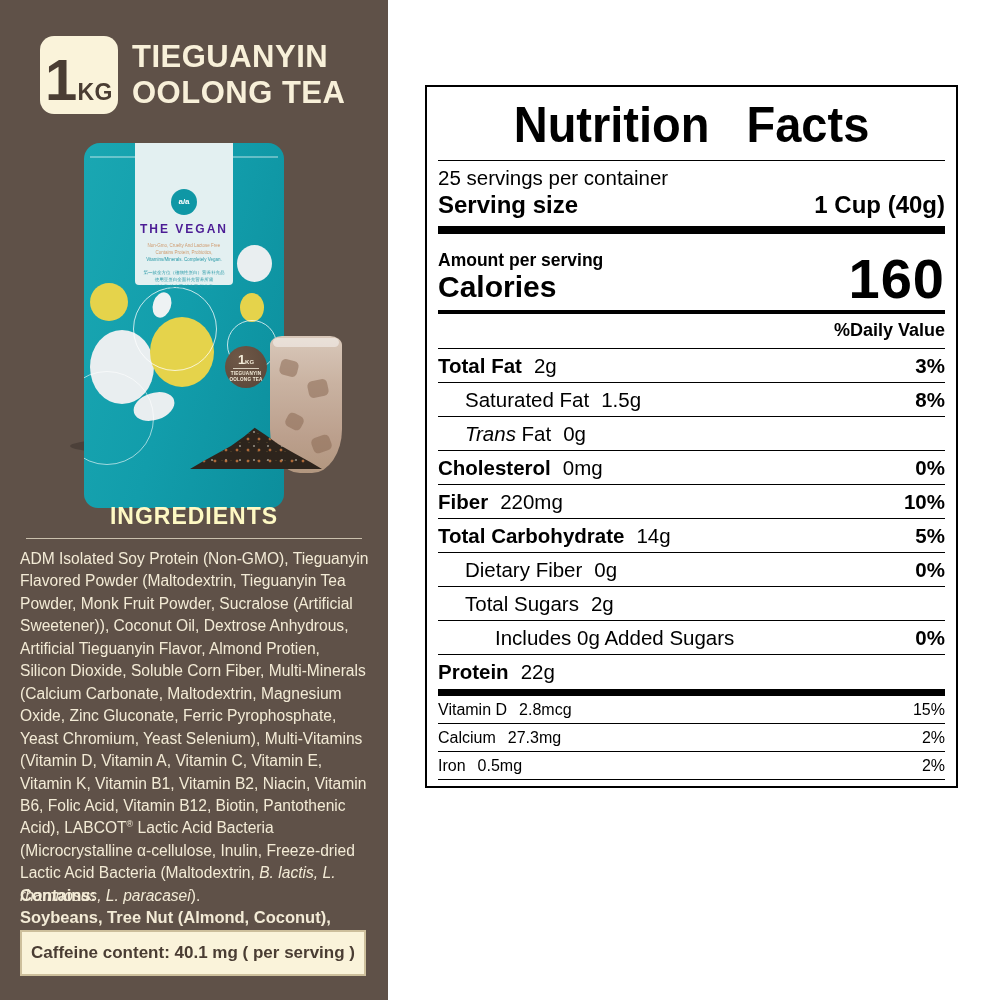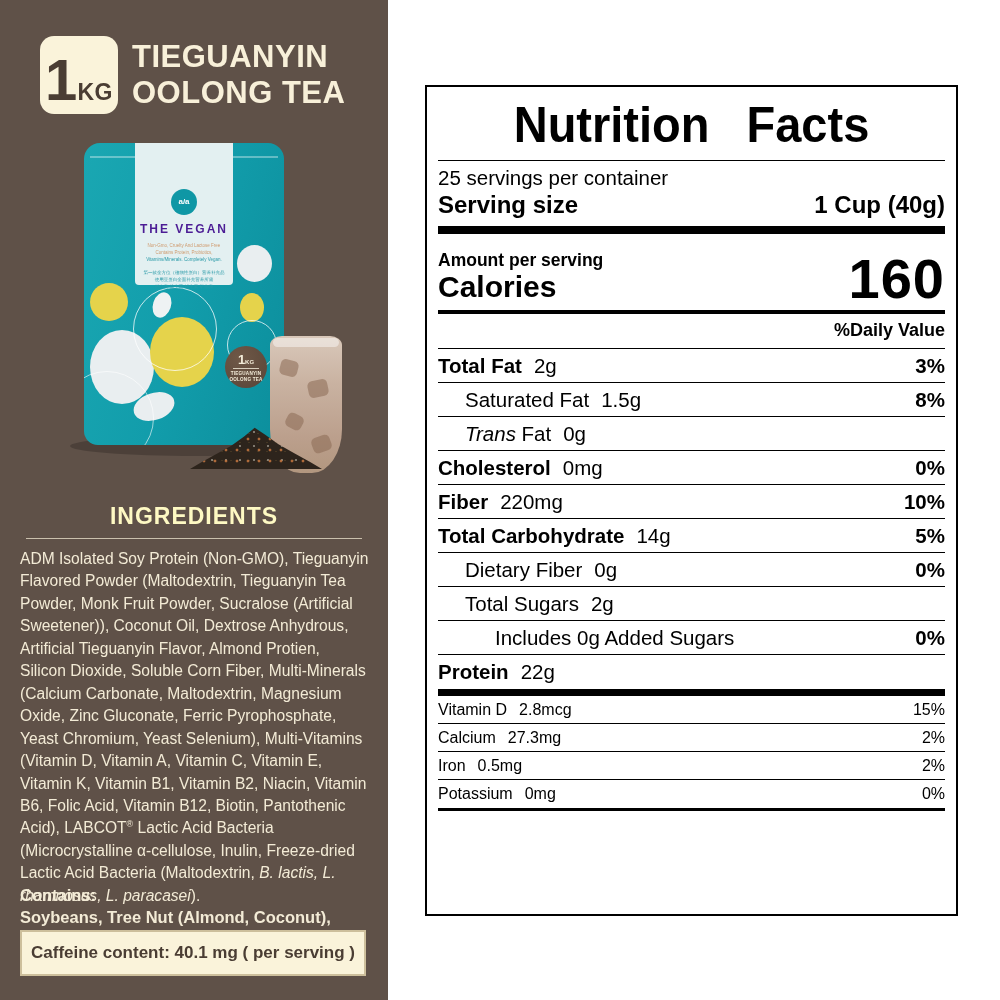--- a/index.html
+++ b/index.html
@@ -15,21 +15,21 @@
     display:flex;align-items:flex-end;justify-content:center;padding-bottom:8px;box-sizing:border-box;
   }
   .kg-num{font-size:58px;font-weight:bold;line-height:0.92;}
   .kg-unit{font-size:23px;font-weight:bold;letter-spacing:0.5px;}
   .lp-title{color:#f8f0d9;font-weight:bold;font-size:31px;line-height:1.16;letter-spacing:0.5px;}
 
   
   .stage{position:absolute;left:0;top:140px;width:388px;height:350px;}
   .pouch-shadow{position:absolute;left:70px;top:296px;width:250px;height:20px;border-radius:50%;
     background:rgba(0,0,0,0.20);}
-  .pouch{position:absolute;left:84px;top:3px;width:200px;height:302px;overflow:hidden;
+  .pouch{position:absolute;left:84px;top:3px;width:200px;height:365px;overflow:hidden;
     border-radius:16px 16px 14px 14px;
     background:linear-gradient(105deg,#1aa7b2 0%,#129dab 50%,#0c8e9c 100%);}
   .pouch-seam{position:absolute;left:6px;right:6px;top:13px;height:2px;background:rgba(255,255,255,0.35);}
   .pouch-label{position:absolute;left:51px;top:0;width:98px;height:142px;background:#e3f0f1;
     border-radius:0 0 4px 4px;text-align:center;}
   .vegan-logo{width:26px;height:26px;border-radius:50%;background:#0f97a5;margin:46px auto 7px;
     color:#ffffff;font-size:8px;line-height:26px;font-weight:bold;}
   .vegan-name{color:#4c1d95;font-weight:bold;font-size:12px;letter-spacing:2px;}
   .vegan-tag{margin-top:7px;font-size:4.5px;line-height:1.55;color:#cf9a6d;}
   .vegan-tag .alt{color:#2a9aa8;}
@@ -77,21 +77,21 @@
     font-size:15.6px;line-height:1.44;}
   .ing-text sup{font-size:9px;}
   .ital{font-style:italic;}
   .contains{position:absolute;left:20px;top:884px;width:360px;color:#f3ebd6;
     font-weight:bold;font-size:16.5px;line-height:1.35;}
   .caffeine{position:absolute;left:20px;top:930px;width:342px;background:#faf3da;
     border:2px solid #cdbf9c;color:#4a3d33;font-weight:bold;font-size:17px;
     text-align:center;padding:11px 0;}
 
   
-  .nf{position:absolute;left:425px;top:85px;width:533px;height:831px;border:2px solid #000;
+  .nf{position:absolute;left:425px;top:85px;width:533px;height:703px;border:2px solid #000;
     background:#fff;box-sizing:border-box;padding:4px 11px;overflow:hidden;}
   .nf-title{font-size:47px;font-weight:bold;text-align:center;letter-spacing:0px;
     word-spacing:24px;transform:scaleY(1.06);transform-origin:top;padding:4px 0 6px;}
   .hr1{height:1px;background:#000;margin:4px 0 3px;}
   .nf-servings{font-size:20.5px;padding:2px 0 0;}
   .srv-row{display:flex;justify-content:space-between;font-weight:bold;font-size:24px;padding:1px 0 5px;gap:37px;}
   .bar8{height:8px;background:#000;margin:2px 0 4px;}
   .cal-row{display:flex;justify-content:space-between;align-items:flex-end;padding:1px 0 2px;}
   .aps{font-weight:bold;font-size:17.5px;}
   .cal-word{font-weight:bold;font-size:30px;line-height:1.05;}

